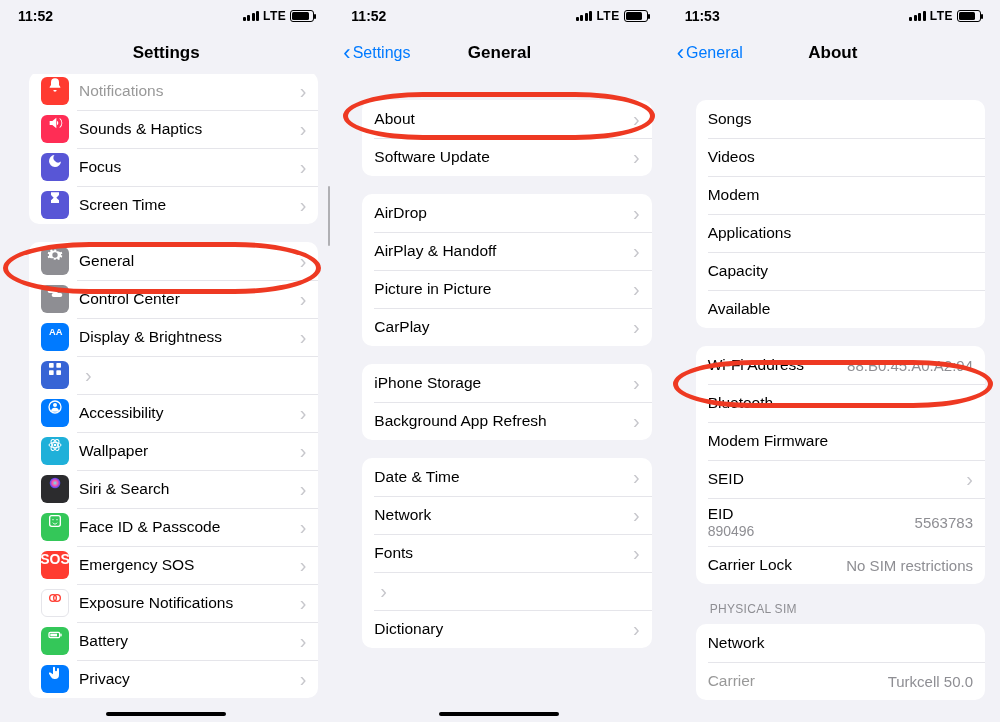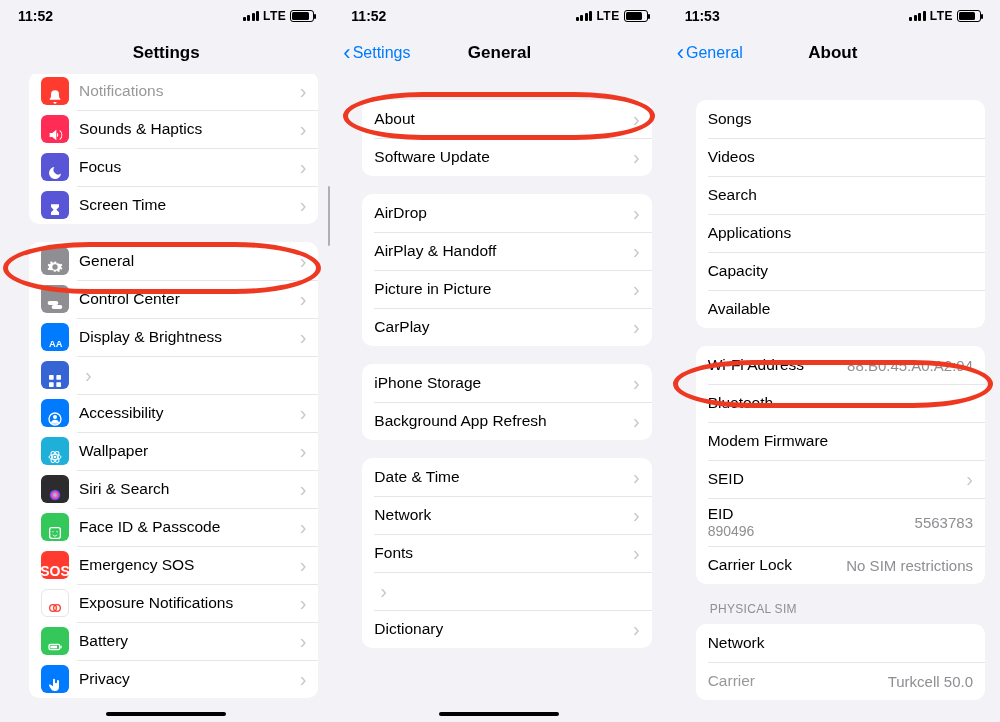--- a/index.html
+++ b/index.html
@@ -27,21 +27,21 @@
   
   .scroll { flex: 1 1 auto; overflow: hidden; position: relative; }
   .content { position: absolute; left:0; right:0;margin-left:15px; }
   
   .group { background: #fff; border-radius: 10px; margin: 8px 14px 18px; overflow: hidden; }
   .phone.p1 .group { margin-left: 14px; margin-right: 14px; }
   .row { display: flex; align-items: center; min-height: 38px; padding: 0 12px; position: relative; cursor: pointer; }
   .row + .row::before { content:""; position:absolute; top:0; left: 48px; right:0; height:1px; background: #e5e5ea; }
   .phone.p2 .row + .row::before,
   .phone.p3 .row + .row::before { left: 12px; }
-  .icon { width: 28px; height: 28px; border-radius: 6px; margin-right: 10px; display:flex; align-items:flex-end; justify-content:center; color:#fff; flex: 0 0 28px; }
+  .icon { width: 28px; height: 28px; border-radius: 6px; margin-right: 10px; display:flex; align-items:flex-start; justify-content:center; color:#fff; flex: 0 0 28px; }
   .icon svg { width: 16px; height:16px; fill: currentColor; }
   .label { flex: 1; font-size: 15.5px; color: #000; }
   .value { font-size: 15px; color: #8e8e93; text-align: center; max-width: 55%; }
   .chevron { color: #c7c7cc; font-size: 20px; margin-left: 6px; flex:0 0 auto; }
   .section-label { font-size: 12px; color: #8e8e93; margin: 18px 28px 4px; text-transform: uppercase; letter-spacing: .3px;}
   
   .ring { position: absolute; border: 5px solid #ee3922; border-radius: 999px / 300px; pointer-events: none; }
   
   .home-ind { position:absolute; bottom:6px; left:50%; transform:translateX(-50%); width:120px; height:4px; border-radius:4px; background:#000; }
   
@@ -363,21 +363,21 @@
     <div class="scroll">
       <div class="content" style="top:18px">
         <div class="group" id="p3g1">
             <div class="row">
               <span class="label">Songs</span>
             </div>
             <div class="row">
               <span class="label">Videos</span>
             </div>
             <div class="row">
-              <span class="label">Search</span>
+              <span class="label">Modem</span>
             </div>
             <div class="row">
               <span class="label">Applications</span>
             </div>
             <div class="row">
               <span class="label">Capacity</span>
             </div>
             <div class="row">
               <span class="label">Available</span>
             </div>

